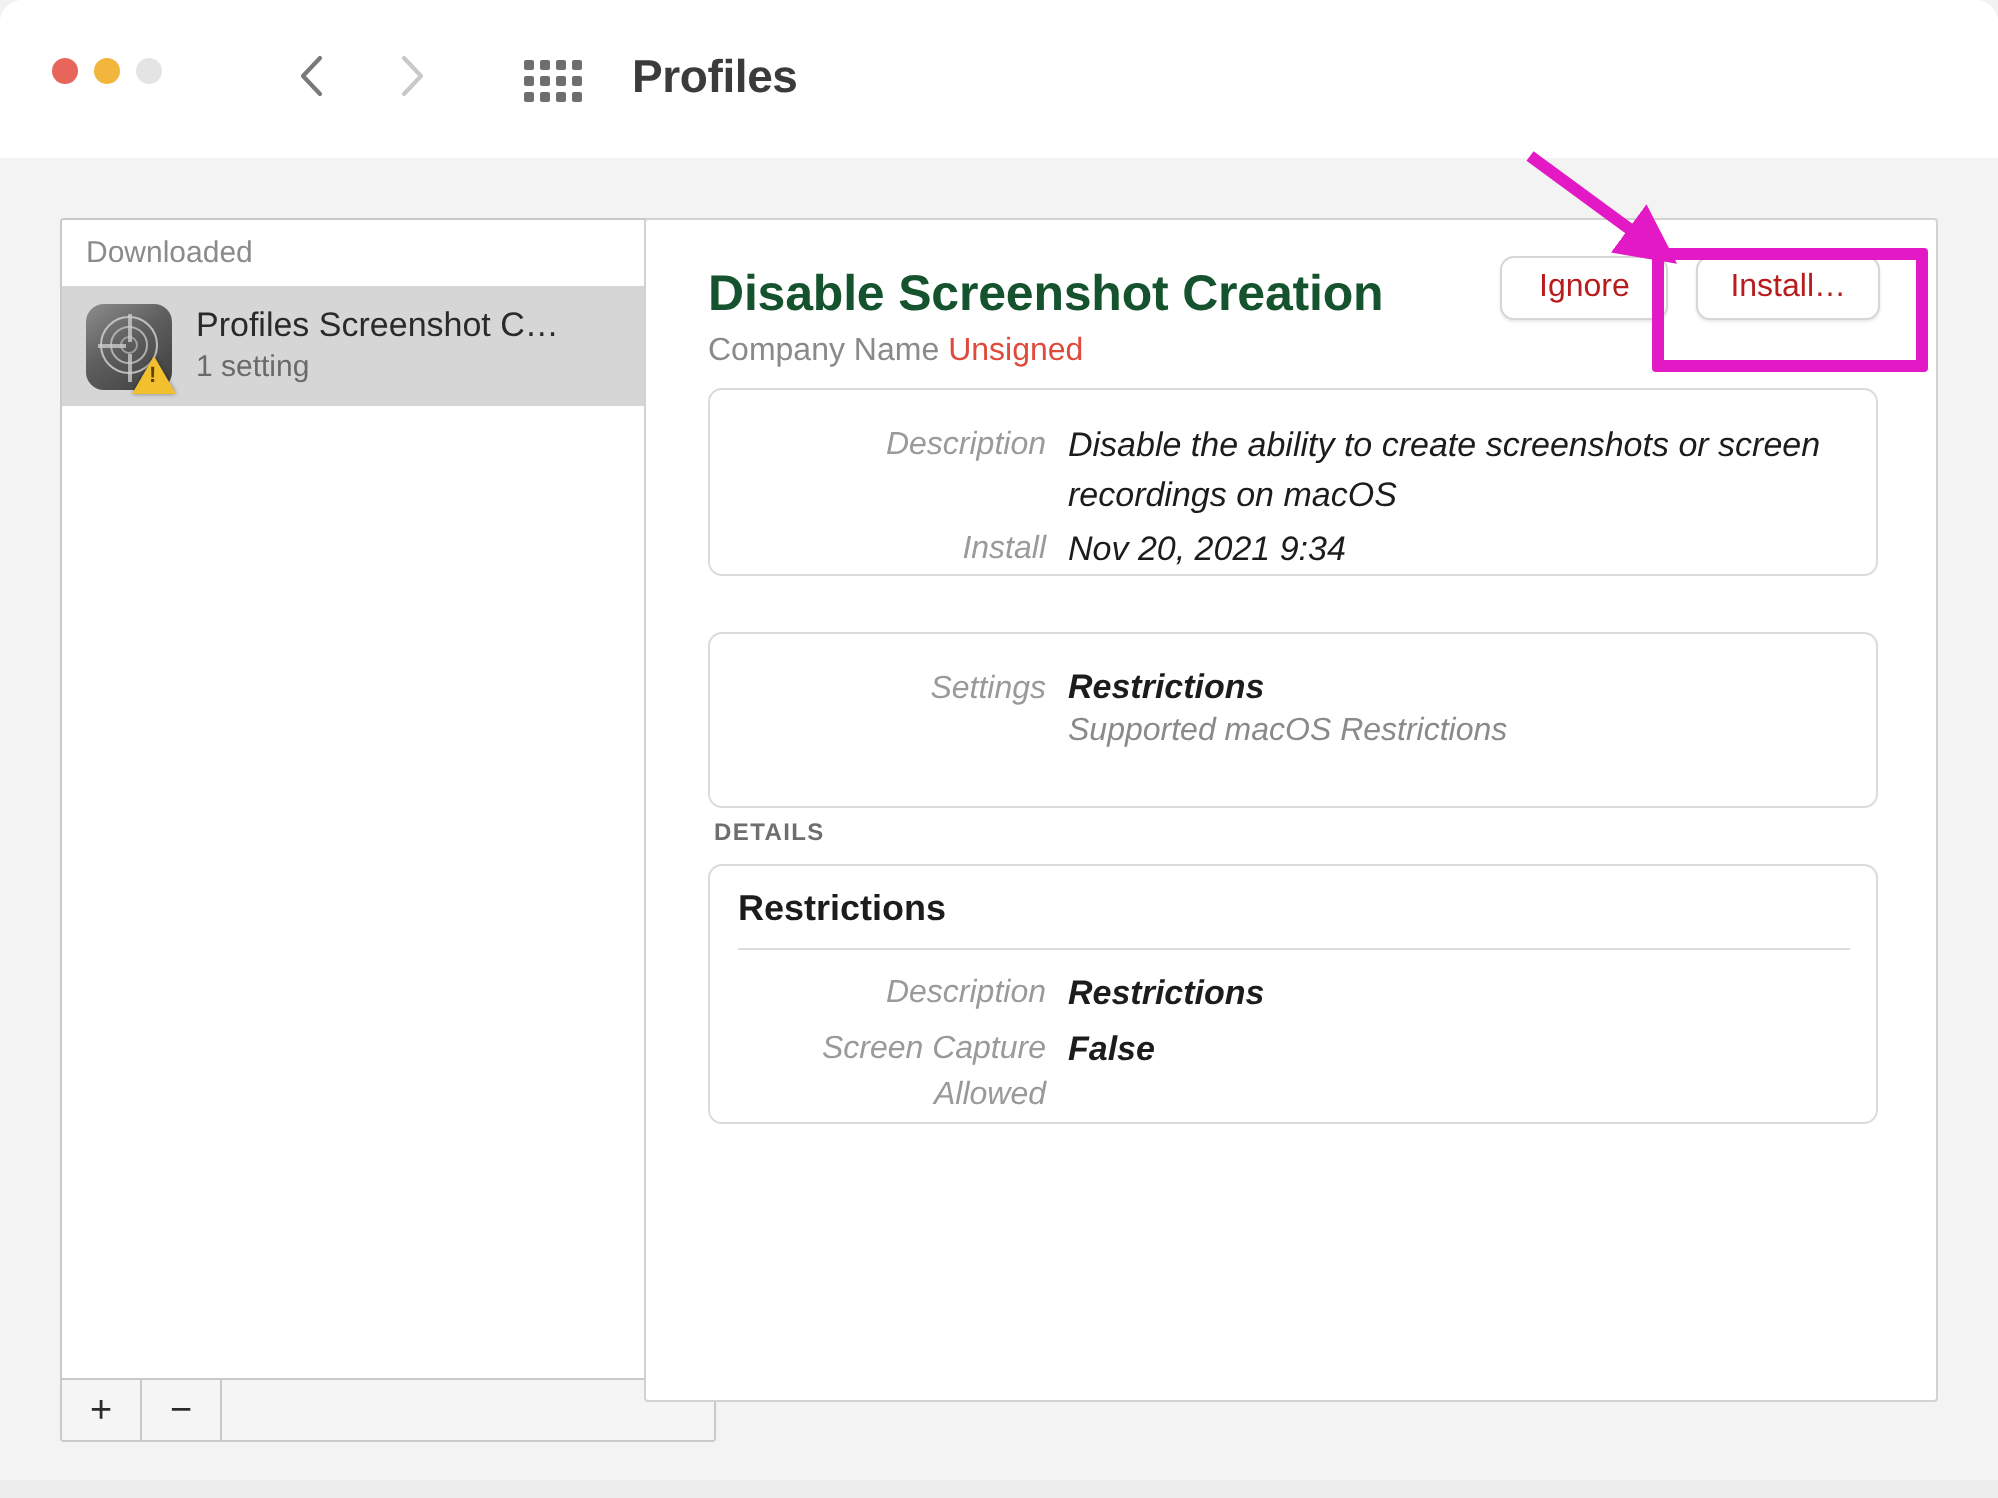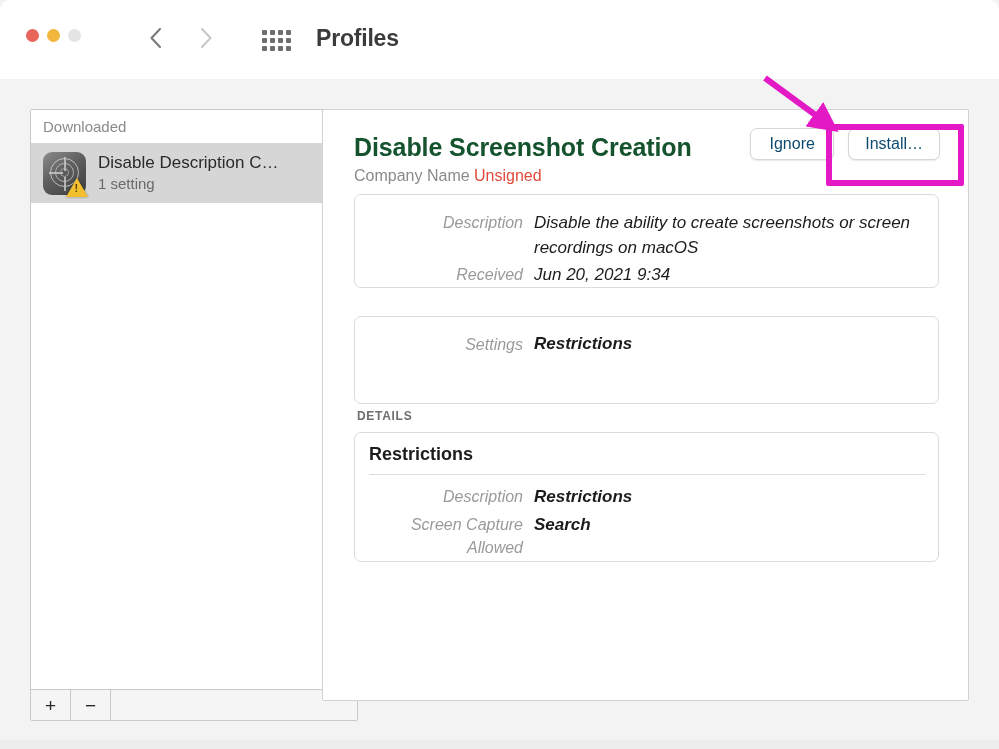--- a/index.html
+++ b/index.html
@@ -295,21 +295,21 @@
   .mac-btn {
     min-width: 84px;
     height: 32px;
     padding: 0 16px;
     border-radius: 7px;
     background: #ffffff;
     border: 1px solid #d6d6d6;
     box-shadow: 0 1px 1.5px rgba(0,0,0,.09);
     font-family: inherit;
     font-size: 16px;
-    color: #0c4a6e;
+    color: #b91c1c;
     display: flex;
     align-items: center;
     justify-content: center;
     cursor: pointer;
     white-space: nowrap;
   }
 
   
   .card {
     position: absolute;
@@ -459,21 +459,21 @@
               <div class="plate"></div>
               <div class="ring r1"></div>
               <div class="ring r2"></div>
               <div class="ring r3"></div>
               <div class="spoke s1"></div>
               <div class="spoke s2"></div>
               <div class="spoke s3"></div>
               <div class="warn"></div>
             </div>
             <div class="profile-text">
-              <div class="profile-name">Disable Description C…</div>
+              <div class="profile-name">Profiles Screenshot C…</div>
               <div class="profile-sub">1 setting</div>
             </div>
           </div>
         </div>
 
         <div class="sidebar-footer">
           <div class="sb-btn">+</div>
           <div class="sb-btn">−</div>
           <div class="sb-filler"></div>
         </div>
@@ -493,48 +493,49 @@
           <button class="mac-btn">Ignore</button>
           <button class="mac-btn">Install…</button>
         </div>
 
         <div class="card desc">
           <div class="kv desc-row1">
             <div class="k">Description</div>
             <div class="v">Disable the ability to create screenshots or screen recordings on macOS</div>
           </div>
           <div class="kv desc-row2">
-            <div class="k">Received</div>
-            <div class="v">Jun 20, 2021 9:34</div>
+            <div class="k">Install</div>
+            <div class="v">Nov 20, 2021 9:34</div>
           </div>
         </div>
 
         <div class="card settings">
           <div class="kv set-row">
             <div class="k">Settings</div>
             <div class="v set-stack">
               <div class="v-title">Restrictions</div>
+              <div class="v-note">Supported macOS Restrictions</div>
             </div>
           </div>
         </div>
 
         <div class="details-label">DETAILS</div>
 
         <div class="card details-card">
           <div class="details-title">Restrictions</div>
           <div class="details-sep"></div>
 
           <div class="kv det-row1">
             <div class="k">Description</div>
             <div class="v big">Restrictions</div>
           </div>
 
           <div class="kv det-row2">
             <div class="k">Screen Capture Allowed</div>
-            <div class="v big">Search</div>
+            <div class="v big">False</div>
           </div>
         </div>
 
       </div>
 
     </div>
 
   </div>
 
   <div class="bottom-strip"></div>

